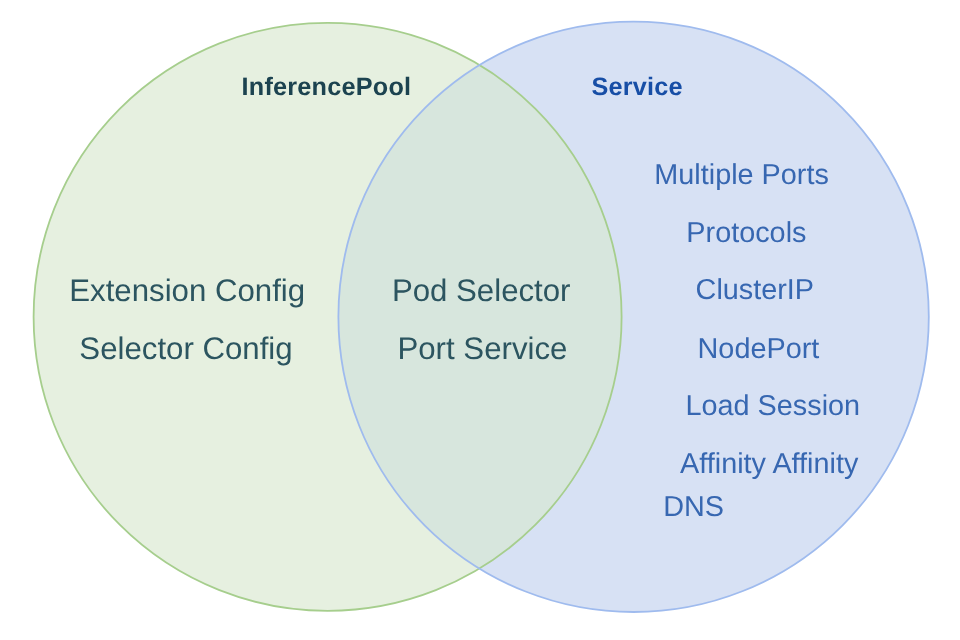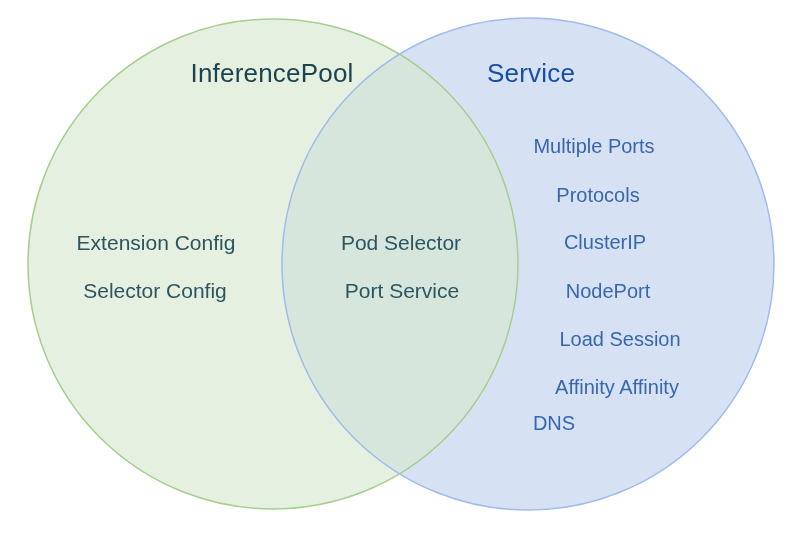--- a/index.html
+++ b/index.html
@@ -19,29 +19,29 @@
     left: 0;
     top: 0;
   }
   .label {
     position: absolute;
     transform: translate(-50%, -50%);
     white-space: nowrap;
     line-height: 1;
   }
   .title {
-    font-weight: 400;
-    font-size: 26px;
+    font-weight: 700;
+    font-size: 21px;
     letter-spacing: 0.2px;
   }
   .left-title   { color: var(--left-title, #1c4350); }
   .right-title  { color: var(--right-title, #174ea6); }
   .left-item,
-  .overlap-item { color: var(--left-text, #2c5560); font-size: 21px; }
-  .right-item   { color: var(--right-text, #3767b1); font-size: 20px; }
+  .overlap-item { color: var(--left-text, #2c5560); font-size: 26px; }
+  .right-item   { color: var(--right-text, #3767b1); font-size: 24px; margin-left: 24px; }
 </style>
 </head>
 <body style="--left-fill: #e6f0e0; --left-stroke: #a6ce8d; --right-fill: #d7e1f4; --right-stroke: #9fbbee; --overlap-fill: #d7e6dd; --left-title: #1c4350; --left-text: #2c5560; --right-title: #174ea6; --right-text: #3767b1;">
 
 <div>
 
   <svg class="venn-svg" width="800" height="533" viewBox="0 0 800 533">
 
     <circle cx="273" cy="264" r="245" stroke="none" fill="#e6f0e0"></circle>
     <circle cx="528" cy="264" r="246" stroke="none" fill="#d7e1f4"></circle>

